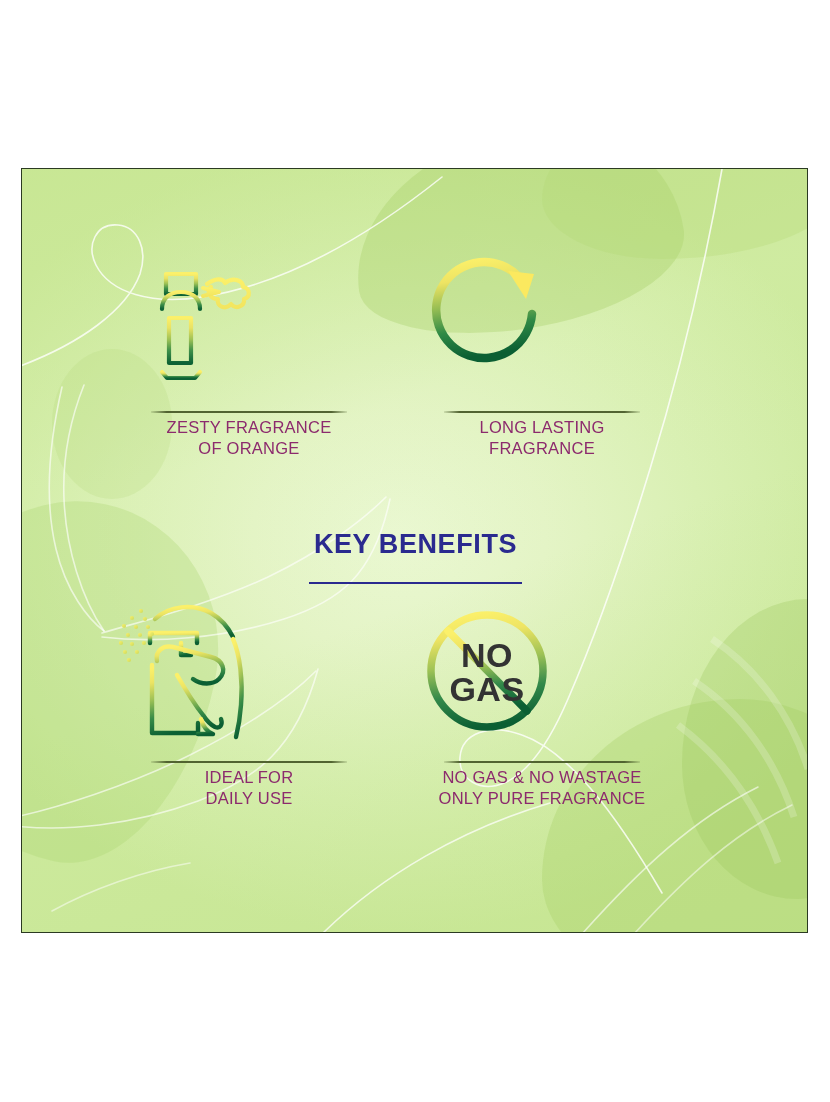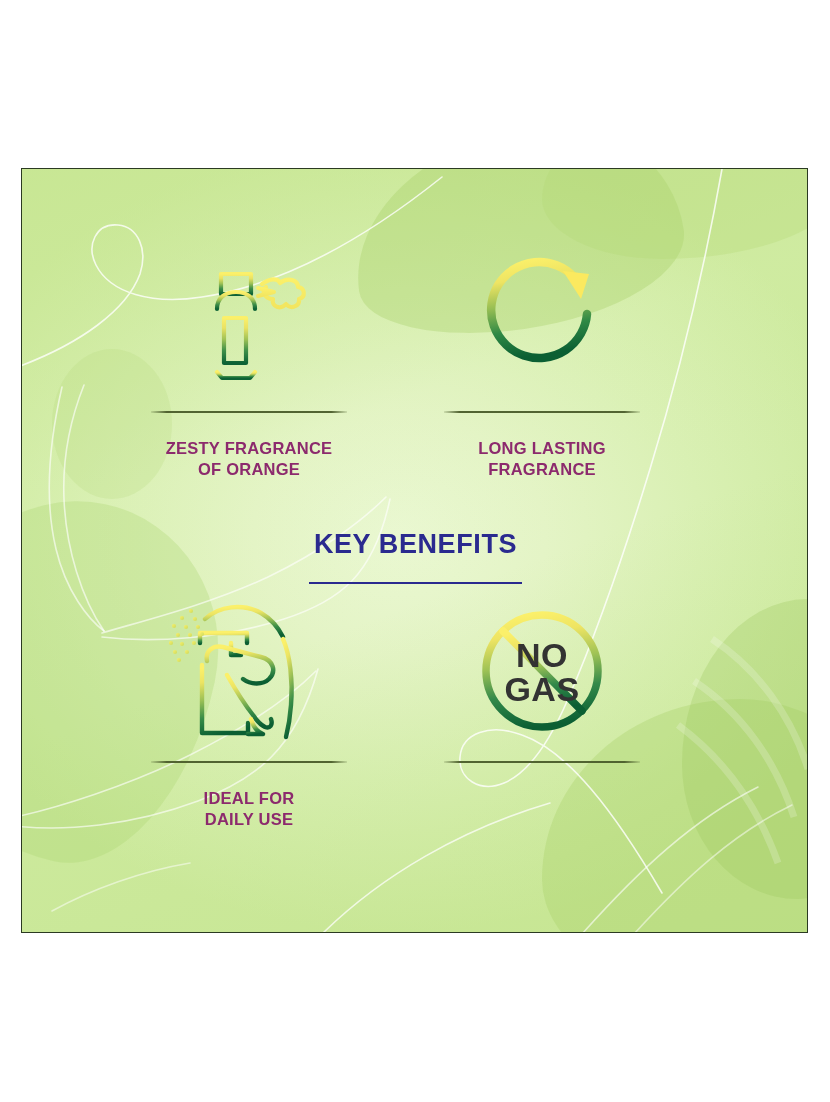--- a/index.html
+++ b/index.html
@@ -108,40 +108,40 @@
   }
   .b-tl { left: 97px;  top: 78px; }
   .b-tr { left: 390px; top: 78px; }
   .b-bl { left: 97px;  top: 428px; }
   .b-br { left: 390px; top: 428px; }
 
   .icon-box {
     height: 150px;
     display: flex;
     align-items: center;
-    justify-content: center;
+    justify-content: flex-start;
   }
   .icon-box svg { display: block; }
 
   .divider {
     width: 196px;
     height: 1.5px;
     margin: 14px auto 0;
     background: linear-gradient(90deg,
        rgba(74,92,42,0.15) 0%,
        rgba(74,92,42,0.95) 8%,
        rgba(74,92,42,0.95) 92%,
        rgba(74,92,42,0.15) 100%);
   }
 
   .benefit-label {
-    margin-top: 25px;
+    margin-top: 4px;
     color: #8c2a6d;
     font-size: 16.5px;
-    font-weight: 700;
+    font-weight: 400;
     line-height: 1.32;
     letter-spacing: 0.25px;
     white-space: pre-line;
   }
 
   
   .title-wrap {
     position: absolute;
     left: 0;
     top: 360px;
@@ -357,20 +357,22 @@
               <stop offset="100%" stop-color="#0b5f33"></stop>
             </linearGradient>
           </defs>
           <circle cx="75" cy="74" r="56" fill="none" stroke="url(#gradNoGas)" stroke-width="7.5"></circle>
           <line x1="36" y1="34" x2="115" y2="114" stroke="url(#gradNoGas)" stroke-width="7.5" stroke-linecap="round"></line>
           <text x="75" y="70" text-anchor="middle" font-family="Liberation Sans, sans-serif" font-size="34" font-weight="700" fill="#333333" letter-spacing="0.5" aria-label="NO">NO</text>
           <text x="75" y="104" text-anchor="middle" font-family="Liberation Sans, sans-serif" font-size="34" font-weight="700" fill="#333333" letter-spacing="0.5" aria-label="GAS">GAS</text>
         </svg>
       </div>
       <div class="divider"></div>
+      <div class="benefit-label">NO GAS &amp; NO WASTAGE
+ONLY PURE FRAGRANCE</div>
     </div>
 
     <div class="title-wrap">
       <span class="title">KEY BENEFITS</span>
     </div>
 
   </div>
 </div>
 
 </body></html>

